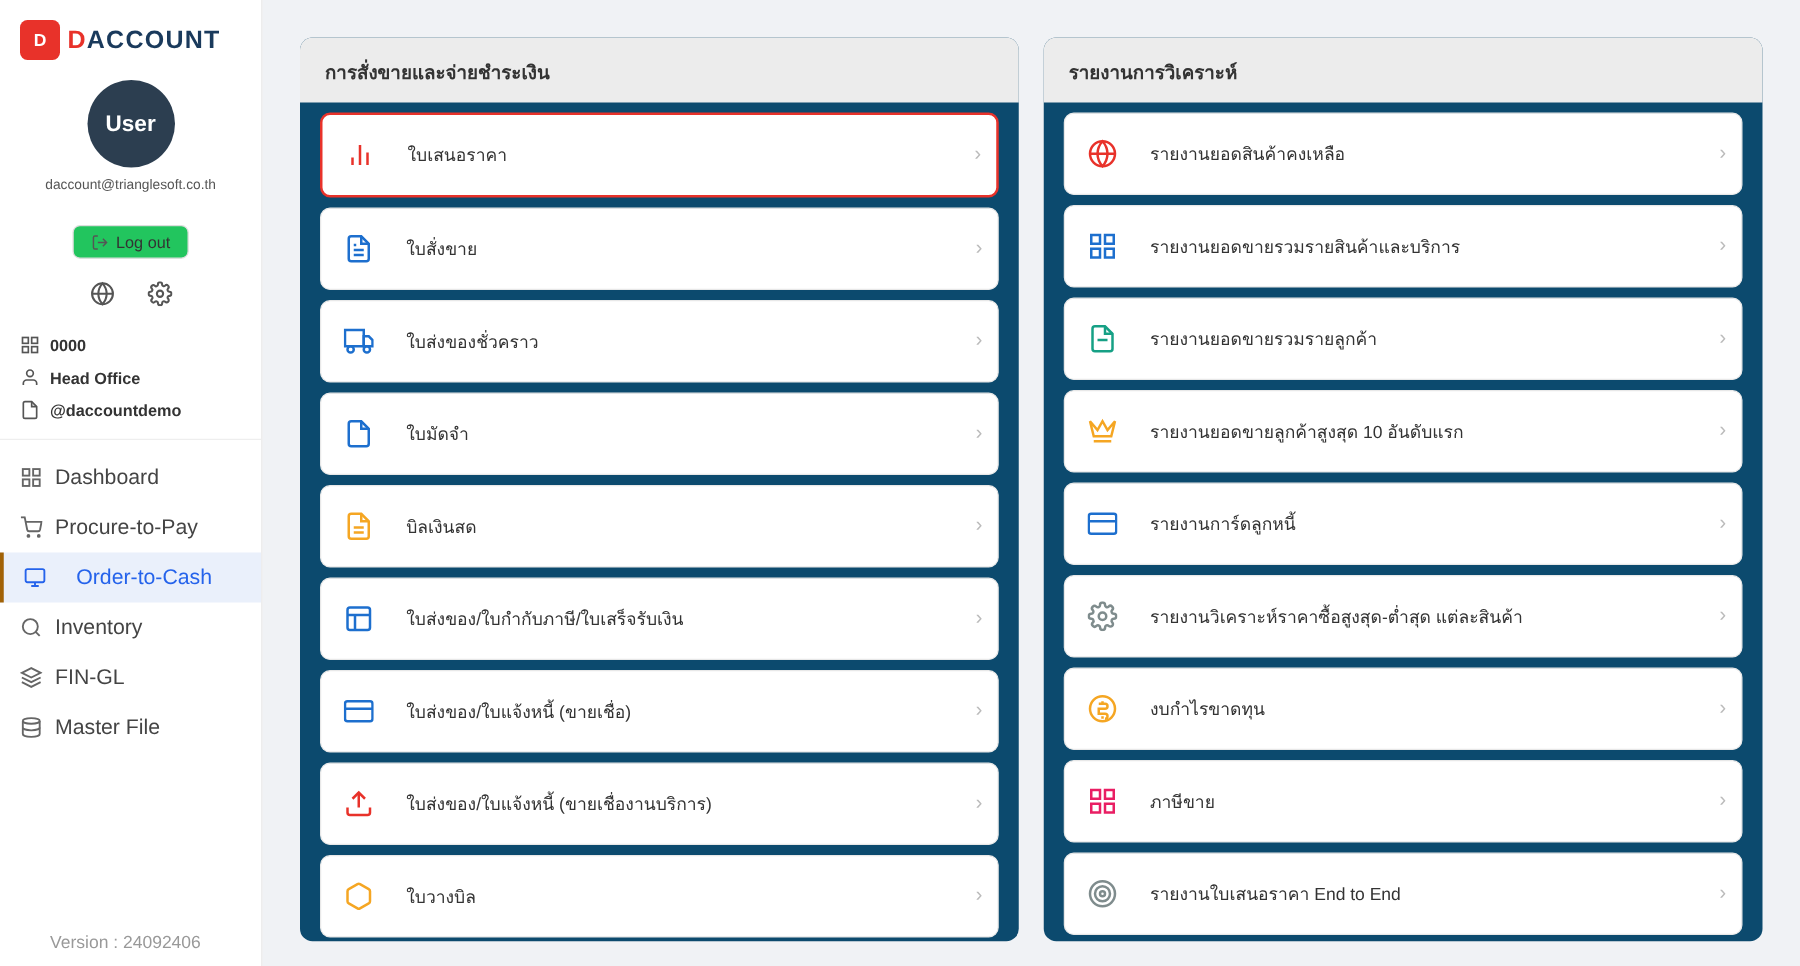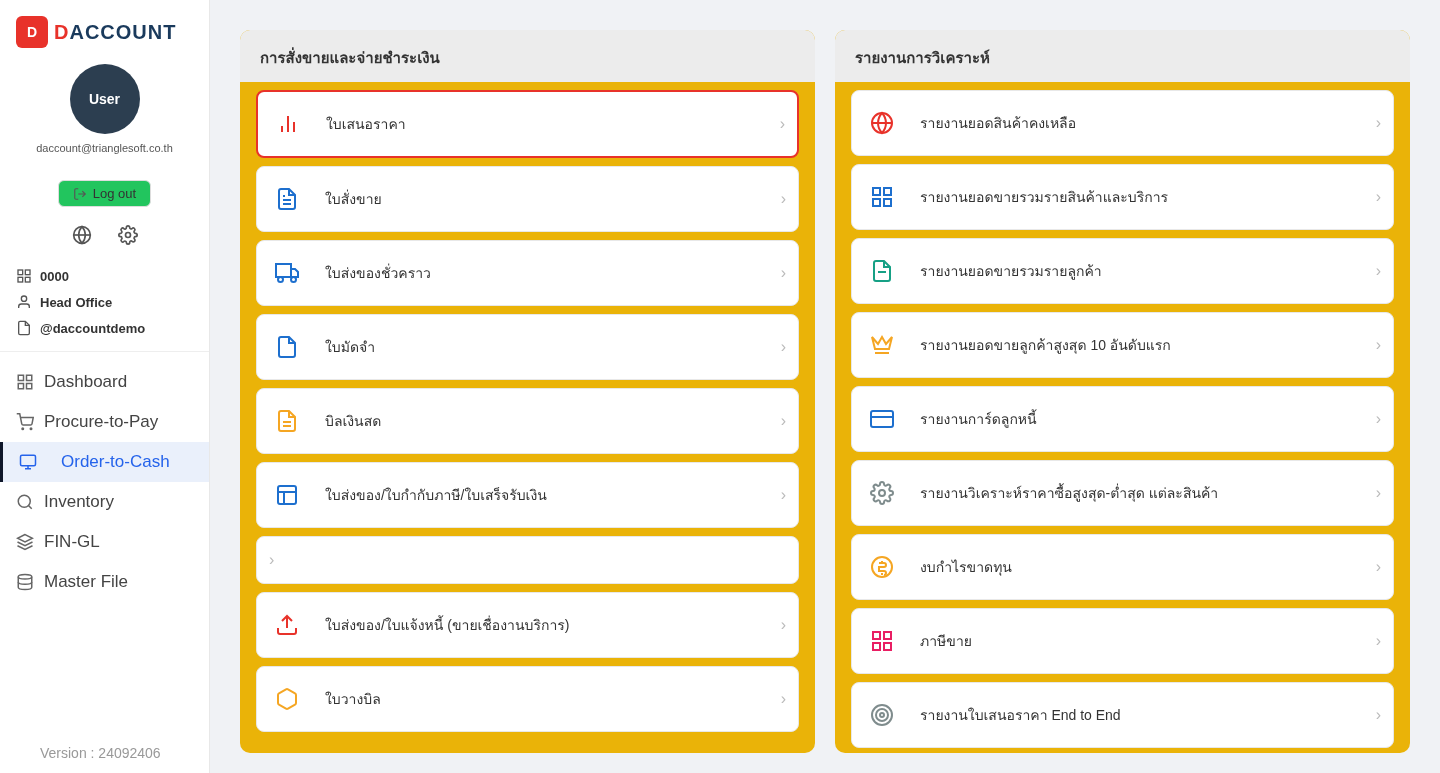--- a/index.html
+++ b/index.html
@@ -34,21 +34,21 @@
       color: #fff; font-weight: 900; font-size: 14px;
     }
     .logo-text { font-size: 20px; font-weight: 700; color: #1a3a5c; letter-spacing: 1px; }
     .logo-text span { color: #e8322a; }
 
     .avatar {
       width: 70px; height: 70px;
       background: #2c3e50;
       border-radius: 50%;
       display: flex; align-items: center; justify-content: center;
-      color: #fff; font-size: 14px; font-weight: 600;
+      color: #fff; font-size: 18px; font-weight: 600;
       margin-bottom: 8px;
     }
     .user-email {
       font-size: 11px; color: #555; margin-bottom: 26px; text-align: center; padding: 0 8px;
     }
     .logout-btn {
       display: flex; align-items: center; gap: 6px;
       border: 1px solid #ddd; border-radius: 6px;
       padding: 5px 14px; font-size: 13px; color: #333;
       cursor: pointer; background: #22c55e; margin-bottom: 14px;
@@ -98,21 +98,21 @@
     .main-content {
       flex: 1;
       padding: 30px 30px 20px 30px;
       overflow-y: auto;
       display: flex;
       gap: 20px;
     }
 
     .panel {
       flex: 1;
-      background: #eab308;
+      background: #0c4a6e;
       border-radius: 10px;
       padding: 0 0 20px 0;
       display: flex;
       flex-direction: column;
     }
     .panel-header {
       padding: 16px 20px 12px 20px;
       font-size: 15px; font-weight: 600; color: #333;
       background: #ececec;
       border-radius: 10px 10px 0 0;
@@ -223,21 +223,21 @@
       <span>Dashboard</span>
     </div>
     <div class="nav-item">
       <svg class="nav-icon" width="18" height="18" viewBox="0 0 24 24" fill="none" stroke="#666" stroke-width="2">
         <circle cx="9" cy="21" r="1"></circle>
           <circle cx="20" cy="21" r="1"></circle>
           <path d="M1 1h4l2.68 13.39a2 2 0 002 1.61h9.72a2 2 0 001.95-1.57l1.65-8.43H6"></path>
       </svg>
       <span>Procure-to-Pay</span>
     </div>
-    <div class="nav-item active" style="border-left: 3px solid #0f172a; gap: 24px;">
+    <div class="nav-item active" style="border-left: 3px solid #a16207; gap: 24px;">
       <svg class="nav-icon" width="18" height="18" viewBox="0 0 24 24" fill="none" stroke="#2563eb" stroke-width="2">
         <rect x="2" y="3" width="20" height="14" rx="2"></rect>
           <line x1="8" y1="21" x2="16" y2="21"></line>
           <line x1="12" y1="17" x2="12" y2="21"></line>
       </svg>
       <span style="color:#2563eb">Order-to-Cash</span>
     </div>
     <div class="nav-item">
       <svg class="nav-icon" width="18" height="18" viewBox="0 0 24 24" fill="none" stroke="#666" stroke-width="2">
         <circle cx="11" cy="11" r="8"></circle>
@@ -353,20 +353,29 @@
                 <line x1="3" y1="9" x2="21" y2="9"></line>
                 <line x1="9" y1="21" x2="9" y2="9"></line>
             </svg>
           </div>
           <span class="menu-item-label">ใบส่งของ/ใบกำกับภาษี/ใบเสร็จรับเงิน</span>
         </div>
         <span class="chevron">›</span>
       </div>
 
       <div class="menu-item">
+        <div class="menu-item-left">
+          <div class="menu-item-icon">
+            <svg width="24" height="24" viewBox="0 0 24 24" fill="none" stroke="#1d6fce" stroke-width="2">
+              <rect x="1" y="4" width="22" height="16" rx="2"></rect>
+                <line x1="1" y1="10" x2="23" y2="10"></line>
+            </svg>
+          </div>
+          <span class="menu-item-label">ใบส่งของ/ใบแจ้งหนี้ (ขายเชื่อ)</span>
+        </div>
         <span class="chevron">›</span>
       </div>
 
       <div class="menu-item">
         <div class="menu-item-left">
           <div class="menu-item-icon">
             <svg width="24" height="24" viewBox="0 0 24 24" fill="none" stroke="#e8322a" stroke-width="2">
               <path d="M21 15v4a2 2 0 01-2 2H5a2 2 0 01-2-2v-4"></path>
                 <polyline points="17 8 12 3 7 8"></polyline>
                 <line x1="12" y1="3" x2="12" y2="15"></line>

